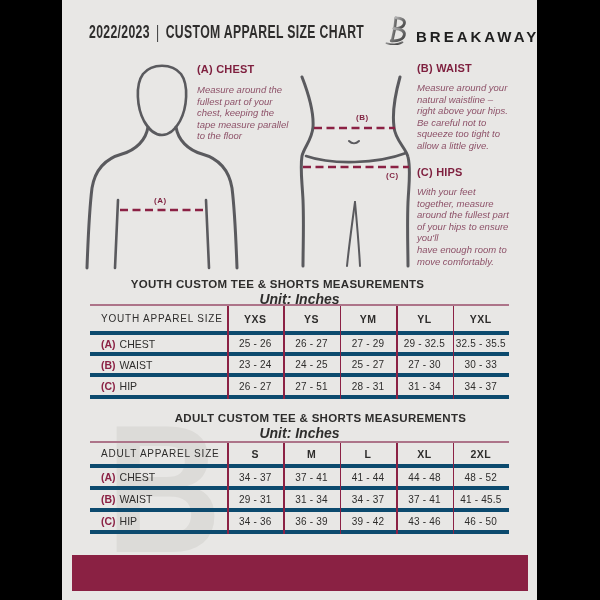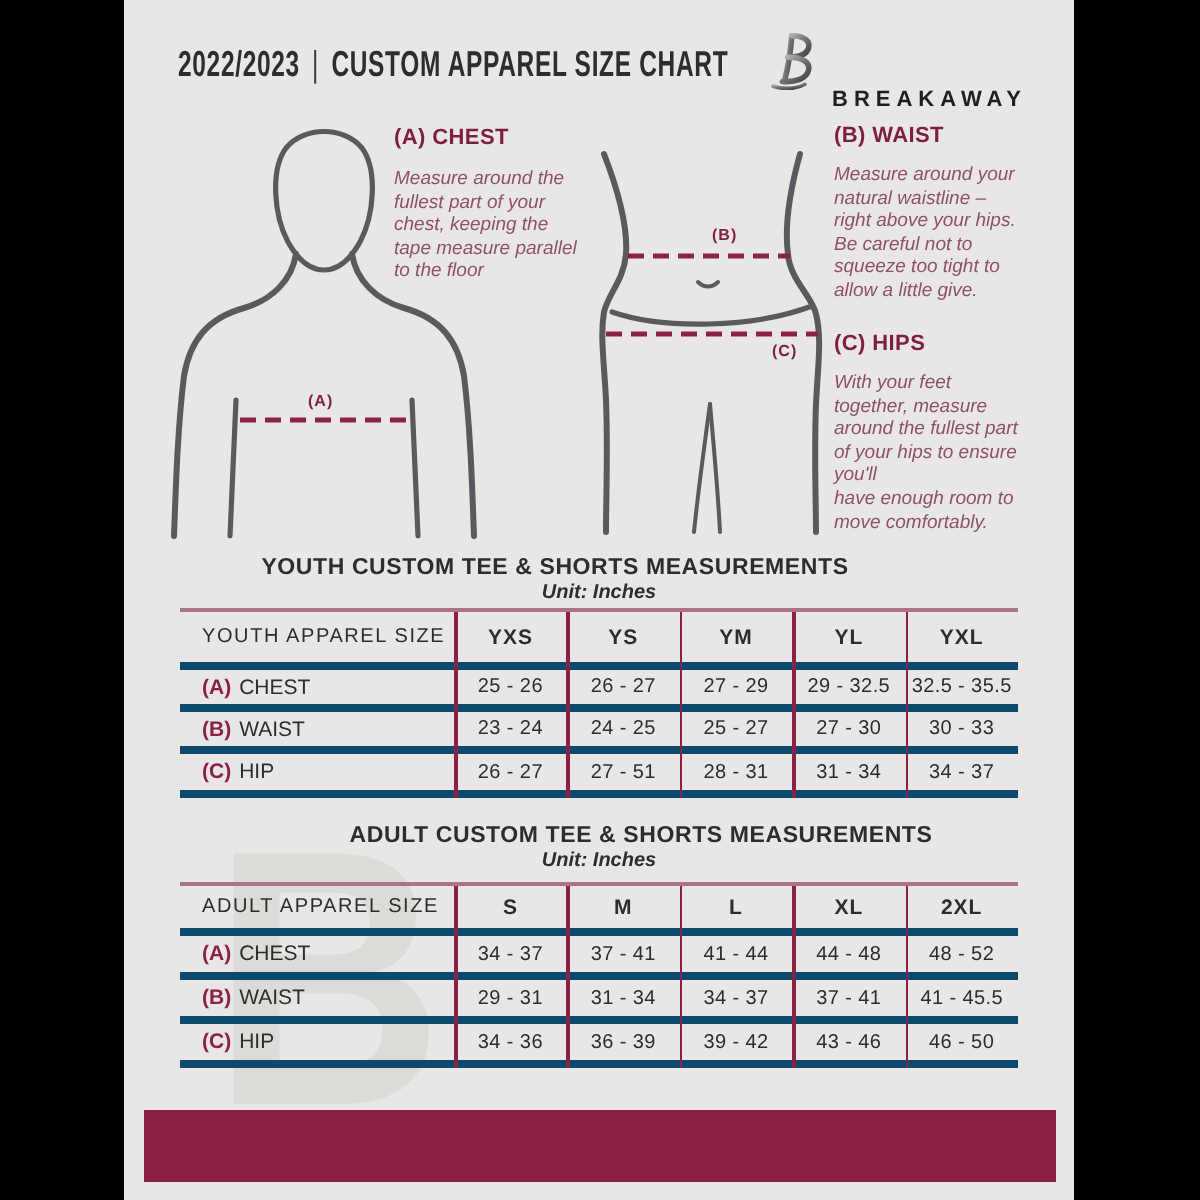--- a/index.html
+++ b/index.html
@@ -5,38 +5,38 @@
   html,body{margin:0;padding:0;}
   body{font-family:"Liberation Sans", sans-serif; background:#000;}
   .stage{position:relative;width:600px;height:600px;background:#000;overflow:hidden;}
   .content{position:absolute;left:62px;top:0;width:475px;height:600px;background:#e8e7e5;overflow:hidden;}
   .abs{position:absolute;}
 
   
   .hdr-title{position:absolute;left:27px;top:22px;font-size:18px;font-weight:bold;color:#2e2d2c;
              white-space:nowrap;transform:scaleX(0.68);transform-origin:left top;letter-spacing:0.5px;}
   .hdr-title .pipe{font-weight:400;margin:0 9px;color:#3a3a3a;}
-  .brand{position:absolute;left:354px;top:28px;font-size:11px;font-weight:bold;color:#1f1f1f;
-         letter-spacing:3px;white-space:nowrap;margin-top:16px;}
+  .brand{position:absolute;left:354px;top:28px;font-size:15px;font-weight:bold;color:#1f1f1f;
+         letter-spacing:3px;white-space:nowrap;}
   .logo{position:absolute;left:318px;top:15px;}
 
   
   .fig-label{position:absolute;font-size:8px;font-weight:bold;color:#7e1f3e;letter-spacing:0.5px;}
   .guide-h{position:absolute;font-size:11px;font-weight:bold;color:#7e1f3e;letter-spacing:0.2px;white-space:nowrap;}
   .guide-b{position:absolute;font-size:9.5px;font-style:italic;color:#8d5168;line-height:11.6px;
            font-weight:500;white-space:nowrap;}
 
   
   .watermark{position:absolute;left:44px;top:398px;font-size:182px;font-weight:bold;color:#dcdbd8;
              line-height:1;transform:scaleX(0.88);transform-origin:left top;}
 
   
   .sec-title{position:absolute;left:0;width:431px;text-align:center;font-size:11.5px;font-weight:bold;
              color:#2e2d2c;letter-spacing:0.3px;}
-  .sec-unit{position:absolute;left:0;width:475px;text-align:center;font-size:10px;font-style:italic;
+  .sec-unit{position:absolute;left:0;width:475px;text-align:center;font-size:14px;font-style:italic;
             font-weight:bold;color:#2e2d2c;}
 
   
   .sizetable{position:absolute;left:28px;width:419px;border-top:2px solid #ad7489;}
   .trow{display:flex;align-items:center;border-bottom:4px solid #0c4a6e;box-sizing:border-box;}
   .c0{width:137px;padding-left:11px;box-sizing:border-box;color:#2e2d2c;}
   .corner{font-size:10px;letter-spacing:0.8px;}
   .cell{flex:1;text-align:center;color:#2e2d2c;}
   .szhead{font-size:10.5px;font-weight:bold;letter-spacing:0.5px;}
   .val{font-size:10px;letter-spacing:0.2px;}

